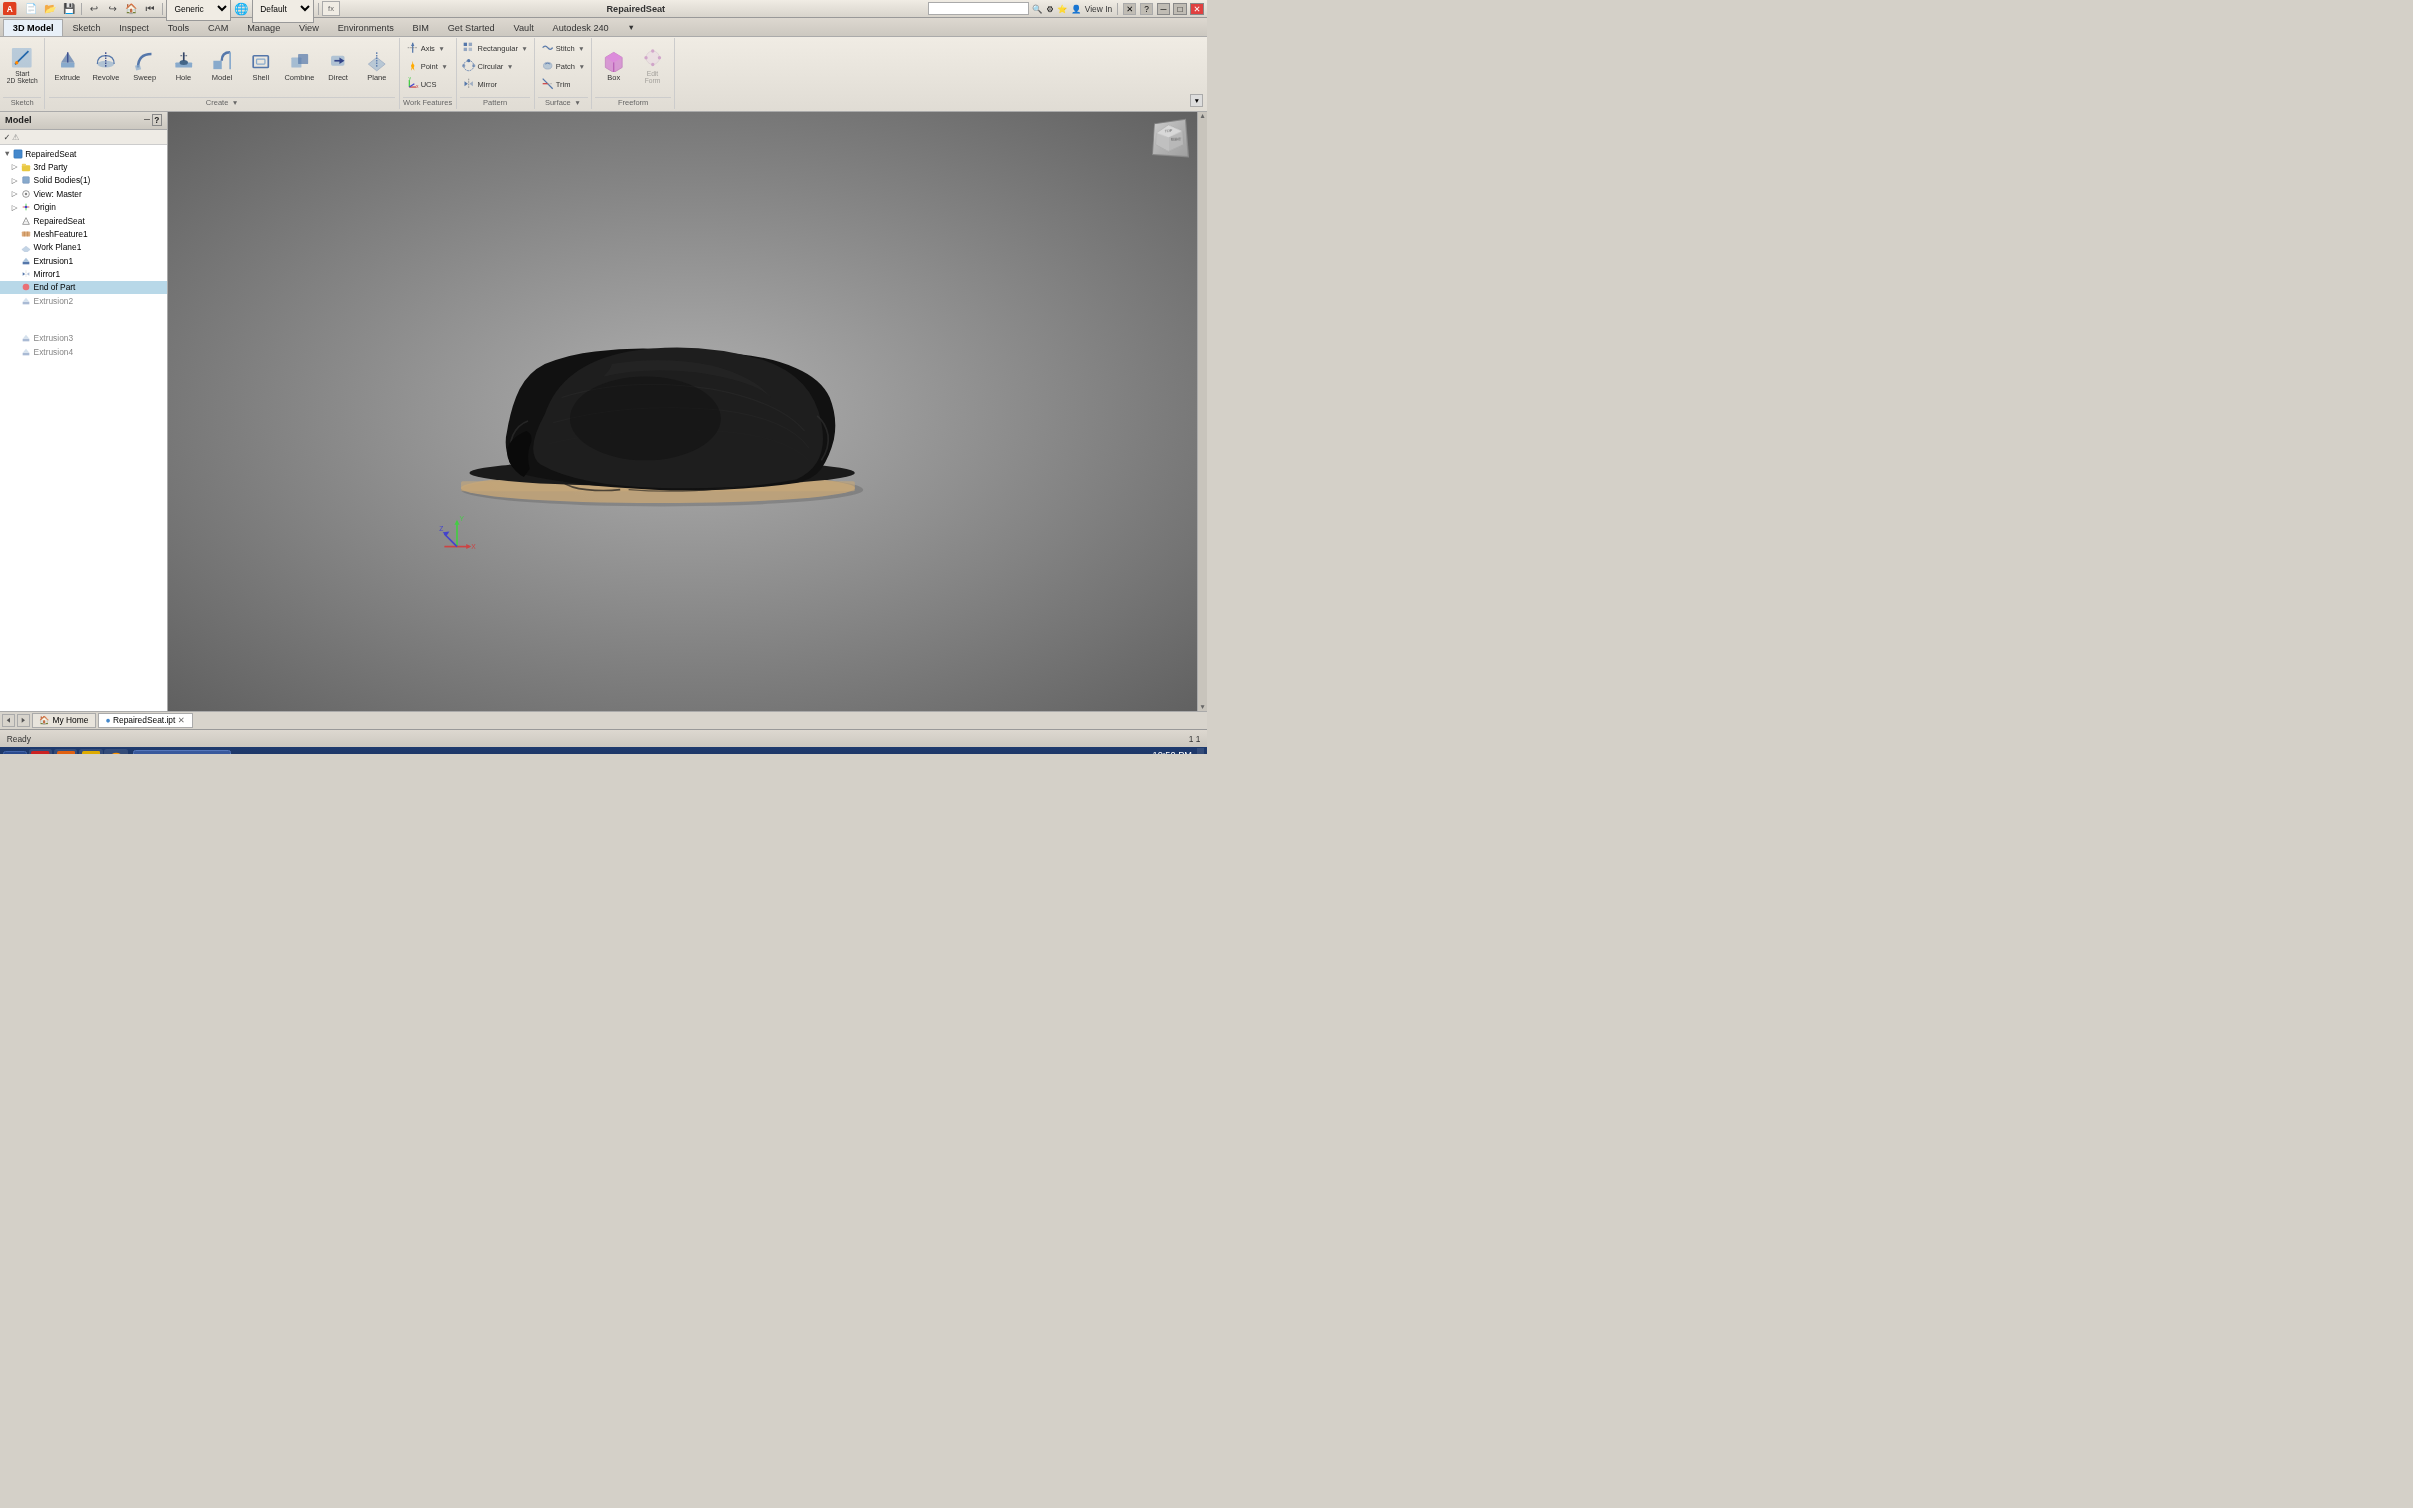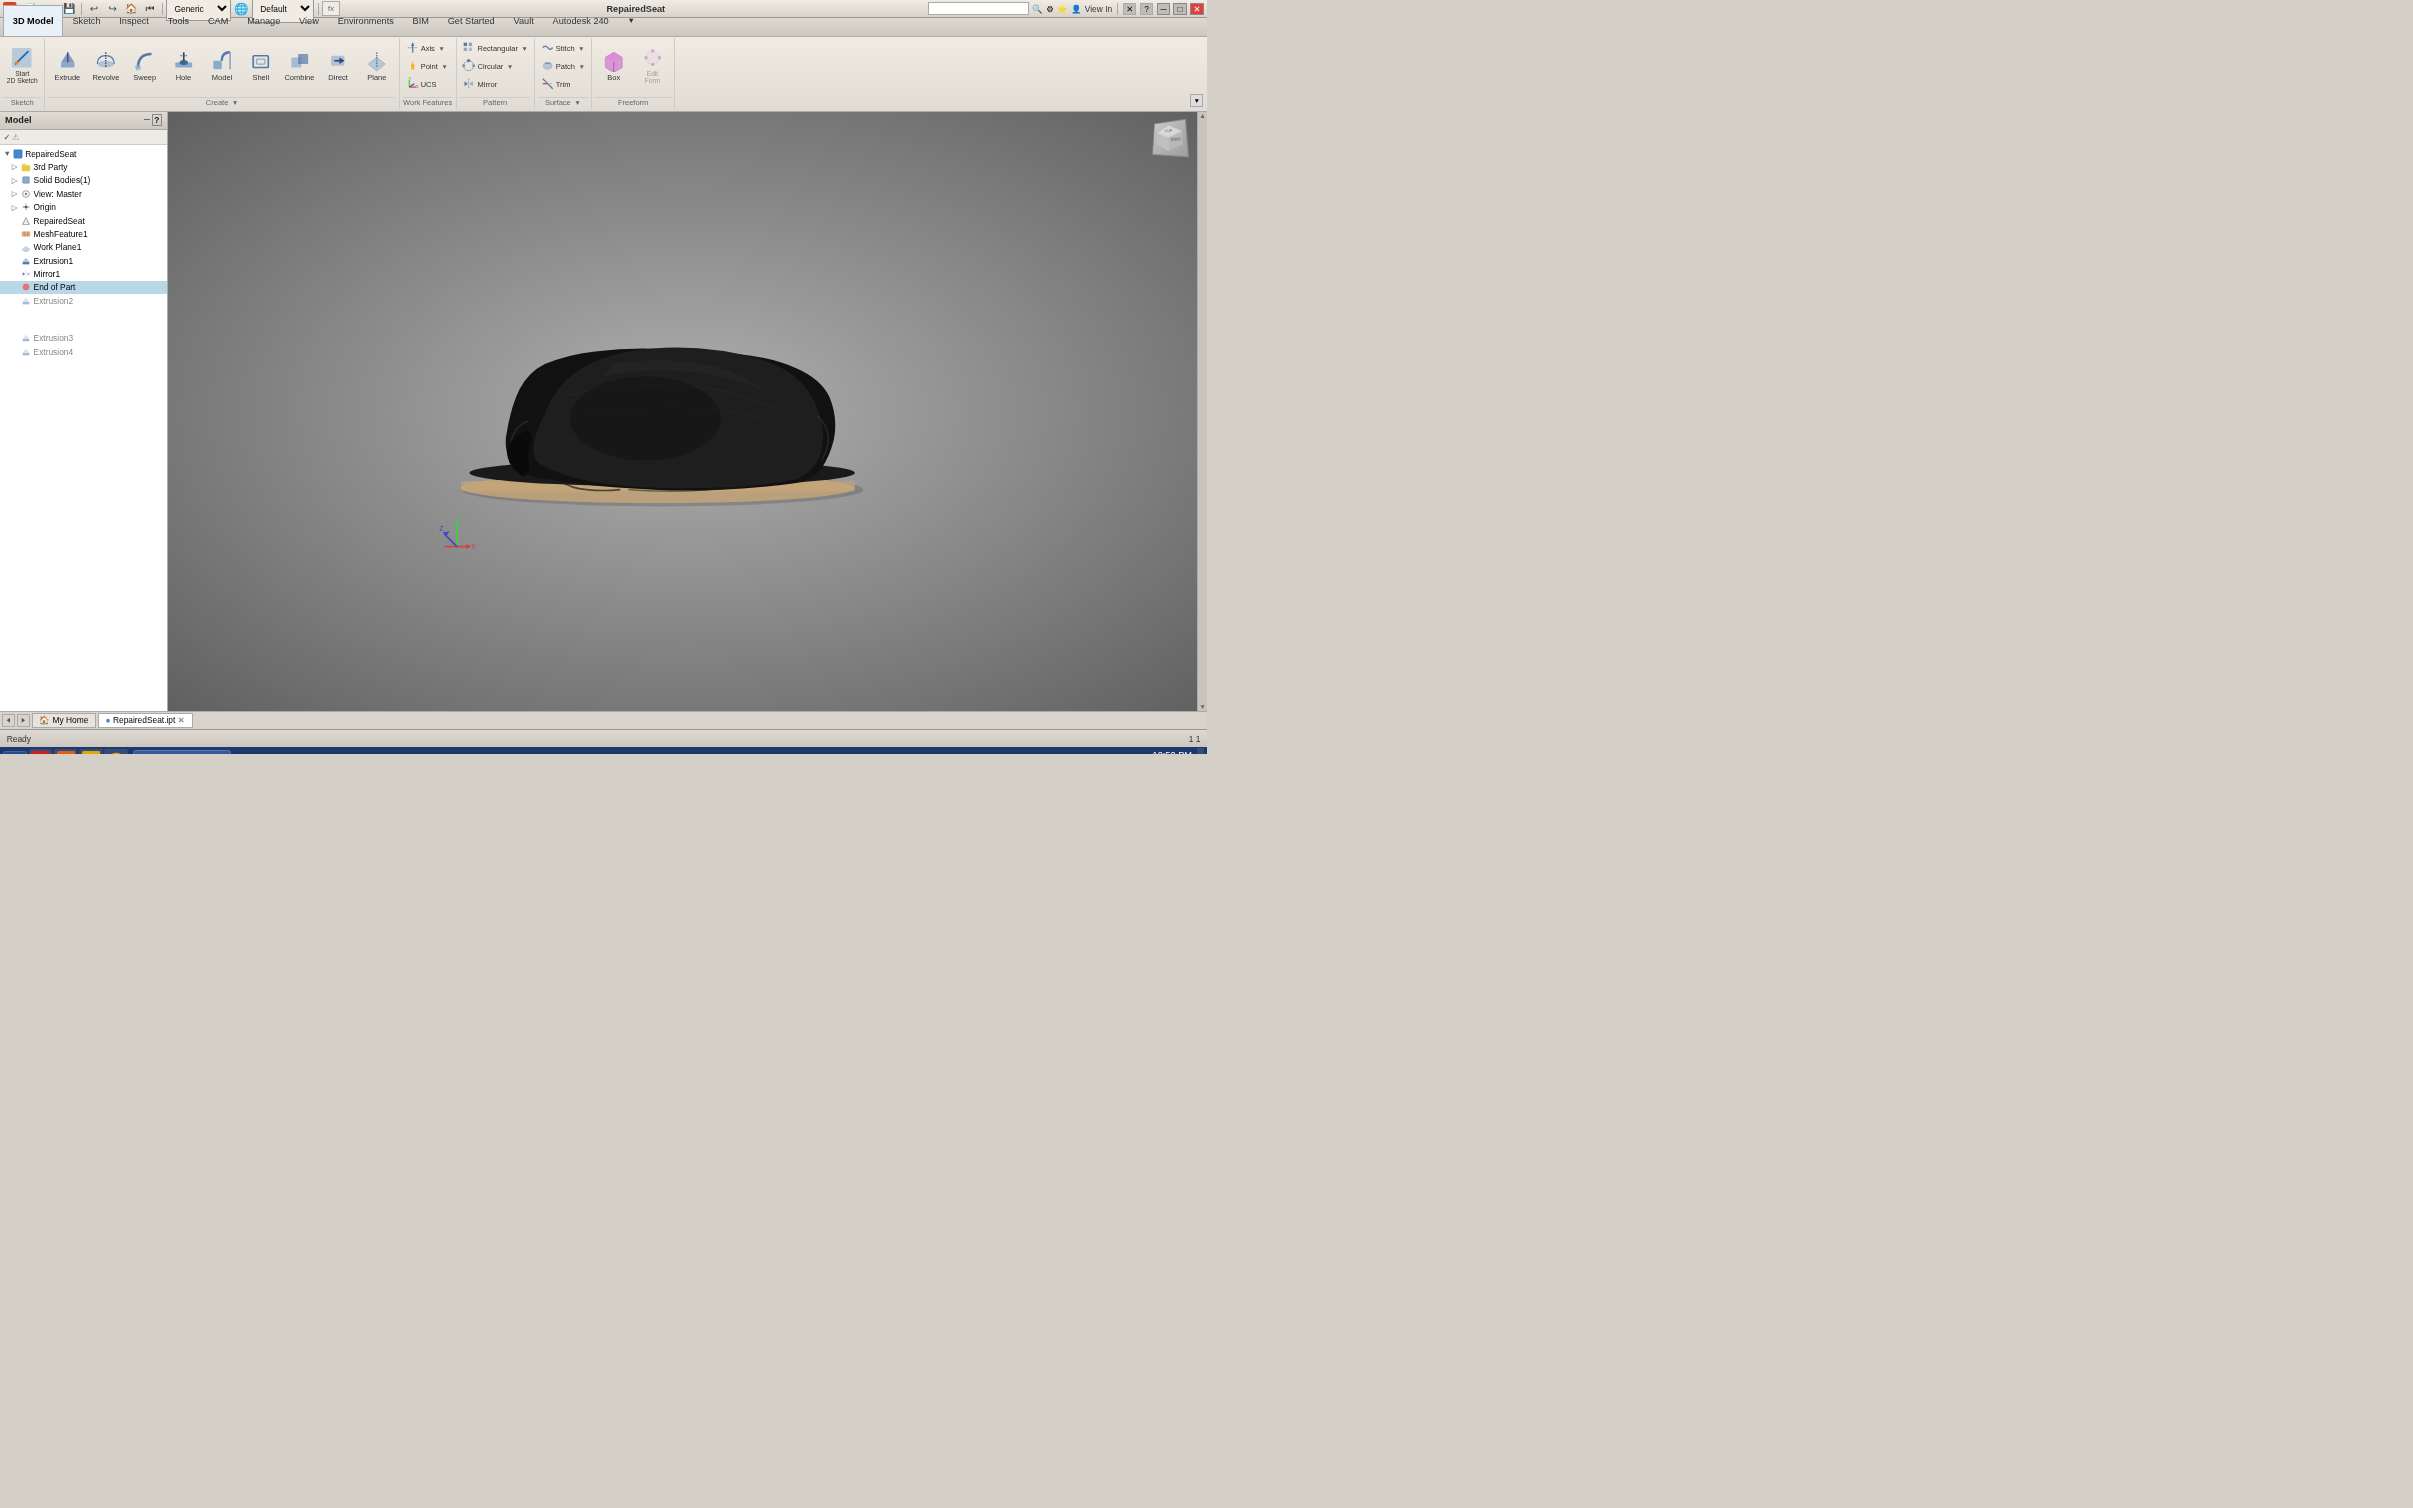--- a/index.html
+++ b/index.html
@@ -48,21 +48,21 @@
       border-bottom: 0.8px solid #aaa;
     }
     .ribbon-tab {
       padding: 1.7px 8.4px;
       font-size: 9.2px;
       cursor: pointer;
       color: #333;
       border: 0.8px solid transparent;
       border-bottom: none;
       background: transparent;
-      height: 31px;
+      height: 17px;
       display: flex;
       align-items: center;
       margin-top: 32px;
     }
     .ribbon-tab.active {
       background: #e8f0f8;
       border-color: #aaa;
       color: #000;
       font-weight: bold;
     }

